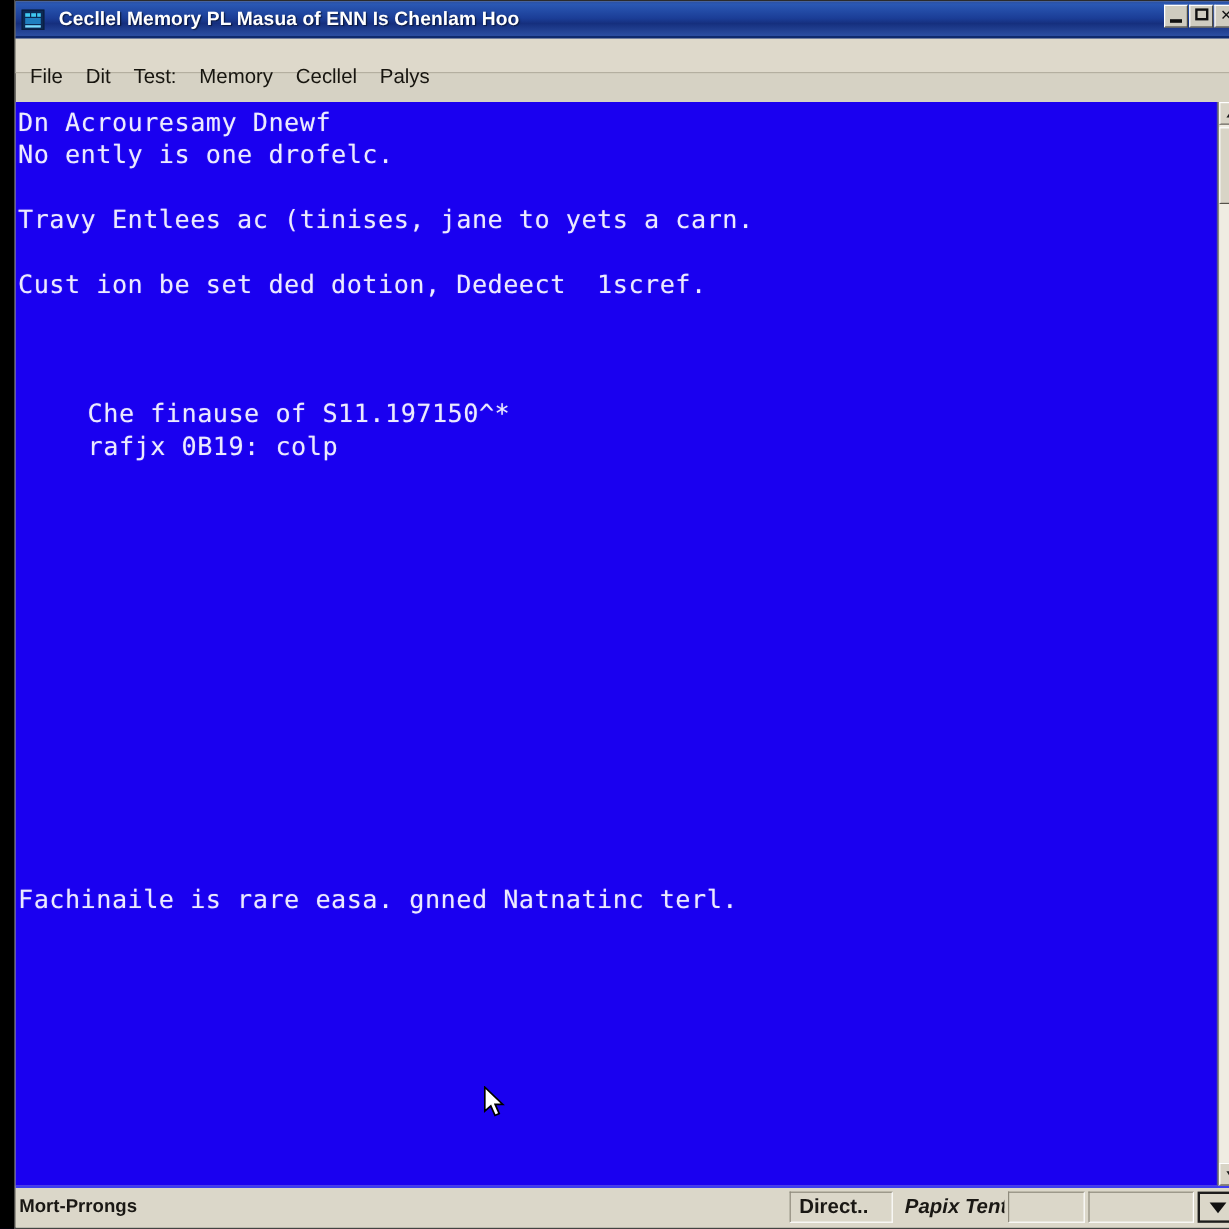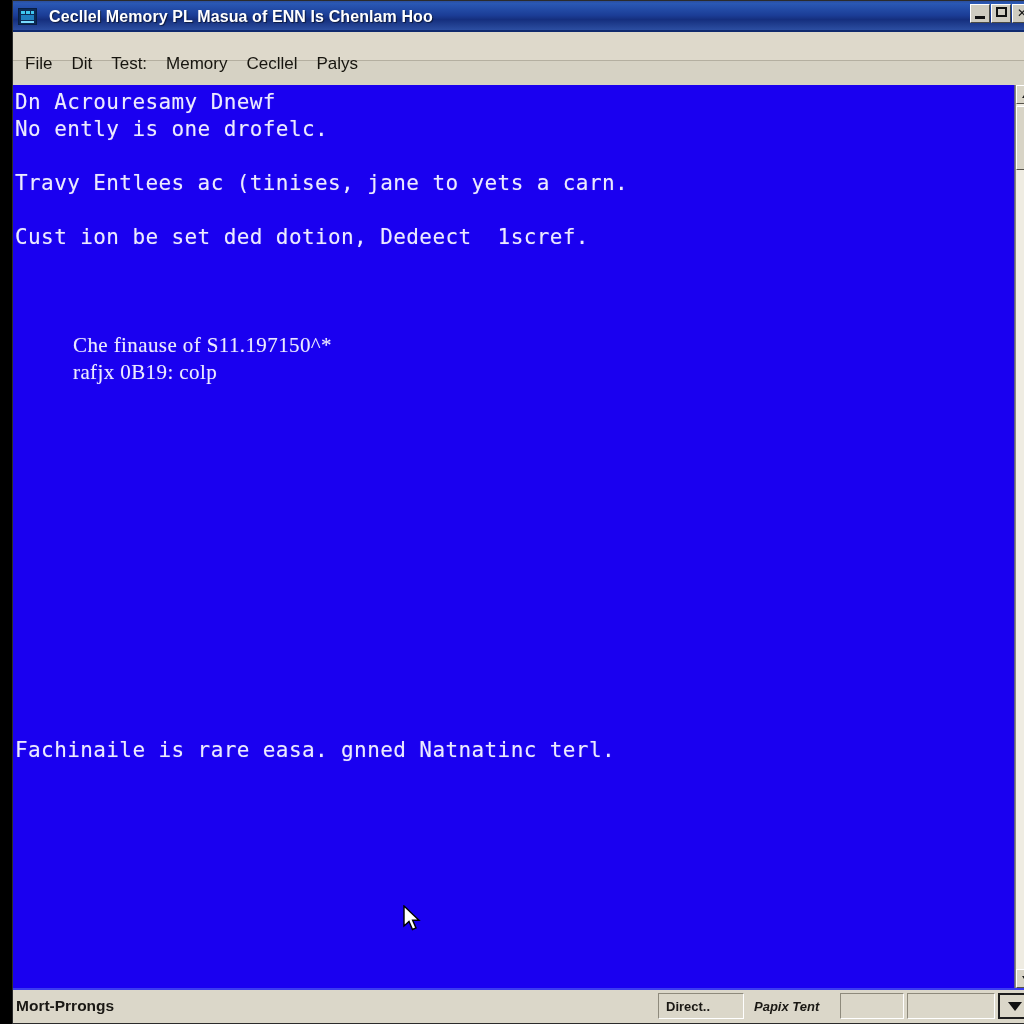--- a/index.html
+++ b/index.html
@@ -152,21 +152,21 @@
     color: #eceaff;
     font-family: "DejaVu Sans Mono", monospace;
     font-size: 21px;
     line-height: 27px;
     white-space: pre;
     padding-left: 2px;
     letter-spacing: .4px;
     text-shadow: 0 0 1px rgba(255,255,255,.35);
   }
   .term-line.blank { color: transparent; }
-  .term-line.indent { padding-left: 60px; font-family: Liberation Serif, serif; }
+  .term-line.indent { padding-left: 60px; }
 
   #mouse-cursor {
     position: absolute;
     left: 391px;
     top: 911px;
     width: 20px;
     height: 28px;
     pointer-events: none;
     z-index: 50;
   }
@@ -230,21 +230,21 @@
     height: 26px;
     background: #dbd7c9;
     border: 1px solid #9c988a;
     border-top-color: #8e8a7c;
     border-left-color: #8e8a7c;
     border-right-color: #ffffff;
     border-bottom-color: #ffffff;
     display: flex;
     align-items: center;
     padding: 0 7px;
-    font-size: 13px;
+    font-size: 17px;
     color: #1a1814;
     white-space: nowrap;
     overflow: hidden;
   }
   #status-main {
     flex: 1 1 auto;
     border: none;
     background: transparent;
     font-weight: bold;
     padding-left: 1px;

